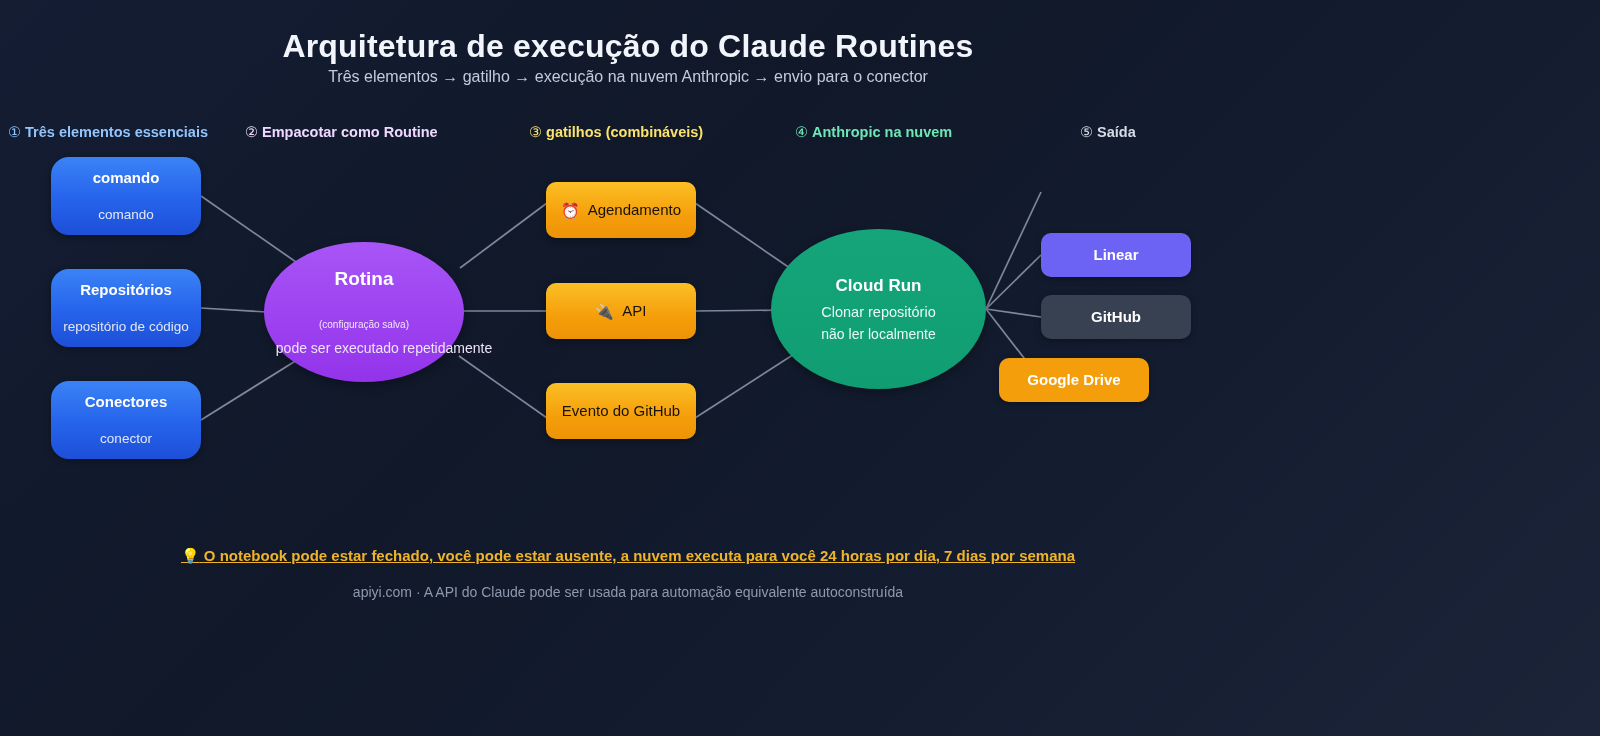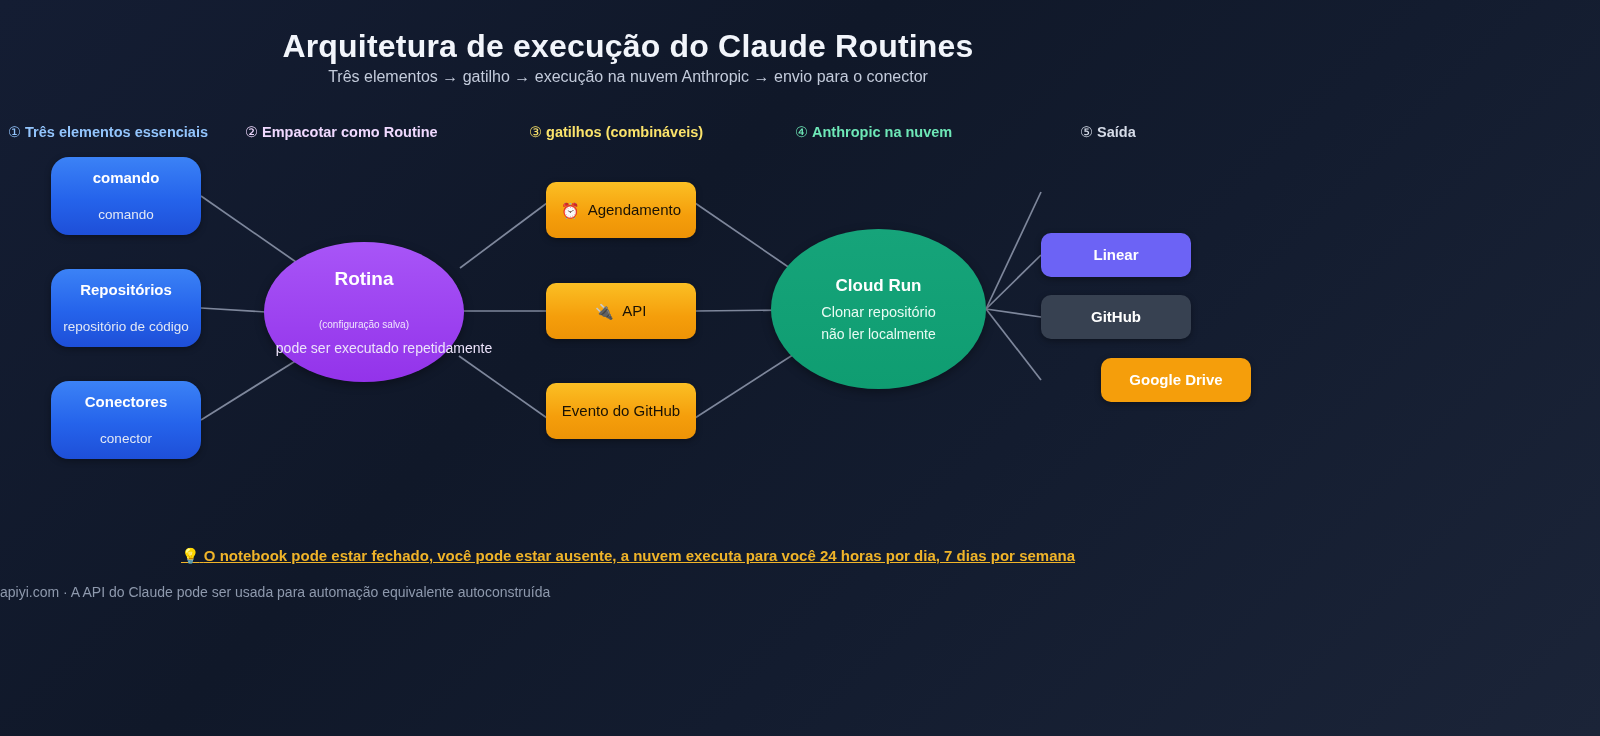--- a/index.html
+++ b/index.html
@@ -153,20 +153,21 @@
     color: #f0b429;
     white-space: nowrap;
     text-decoration: underline;
   }
   .footnote .bulb { font-weight: normal; }
   .credit {
     position: absolute;
     left: 0;
     top: 584px;
     width: 1256px;
+    text-align: center;
     font-size: 14px;
     color: #8e99ad;
     white-space: nowrap;
   }
 </style>
 </head>
 <body>
 
 <div id="canvas">
 
@@ -252,21 +253,21 @@
     <div class="n-sub">Clonar repositório</div>
     <div class="n-sub2">não ler localmente</div>
   </div>
 
   <div class="node chip" style="left:1041px; top:295px; background:#374151;">
     <div class="n-title">GitHub</div>
   </div>
   <div class="node chip" style="left:1041px; top:233px; background:#6c63f5;">
     <div class="n-title">Linear</div>
   </div>
-  <div class="node chip" style="left:1101px; top:358px; background:#f59e0b;">
+  <div class="node chip" style="left:999px; top:358px; background:#f59e0b;">
     <div class="n-title">Google Drive</div>
   </div>
 
   <div class="footnote">
     <span class="bulb">💡</span>
     <span>O notebook pode estar fechado, você pode estar ausente, a nuvem executa para você 24 horas por dia, 7 dias por semana</span>
   </div>
   <div class="credit">apiyi.com · A API do Claude pode ser usada para automação equivalente autoconstruída</div>
 
 </div>

